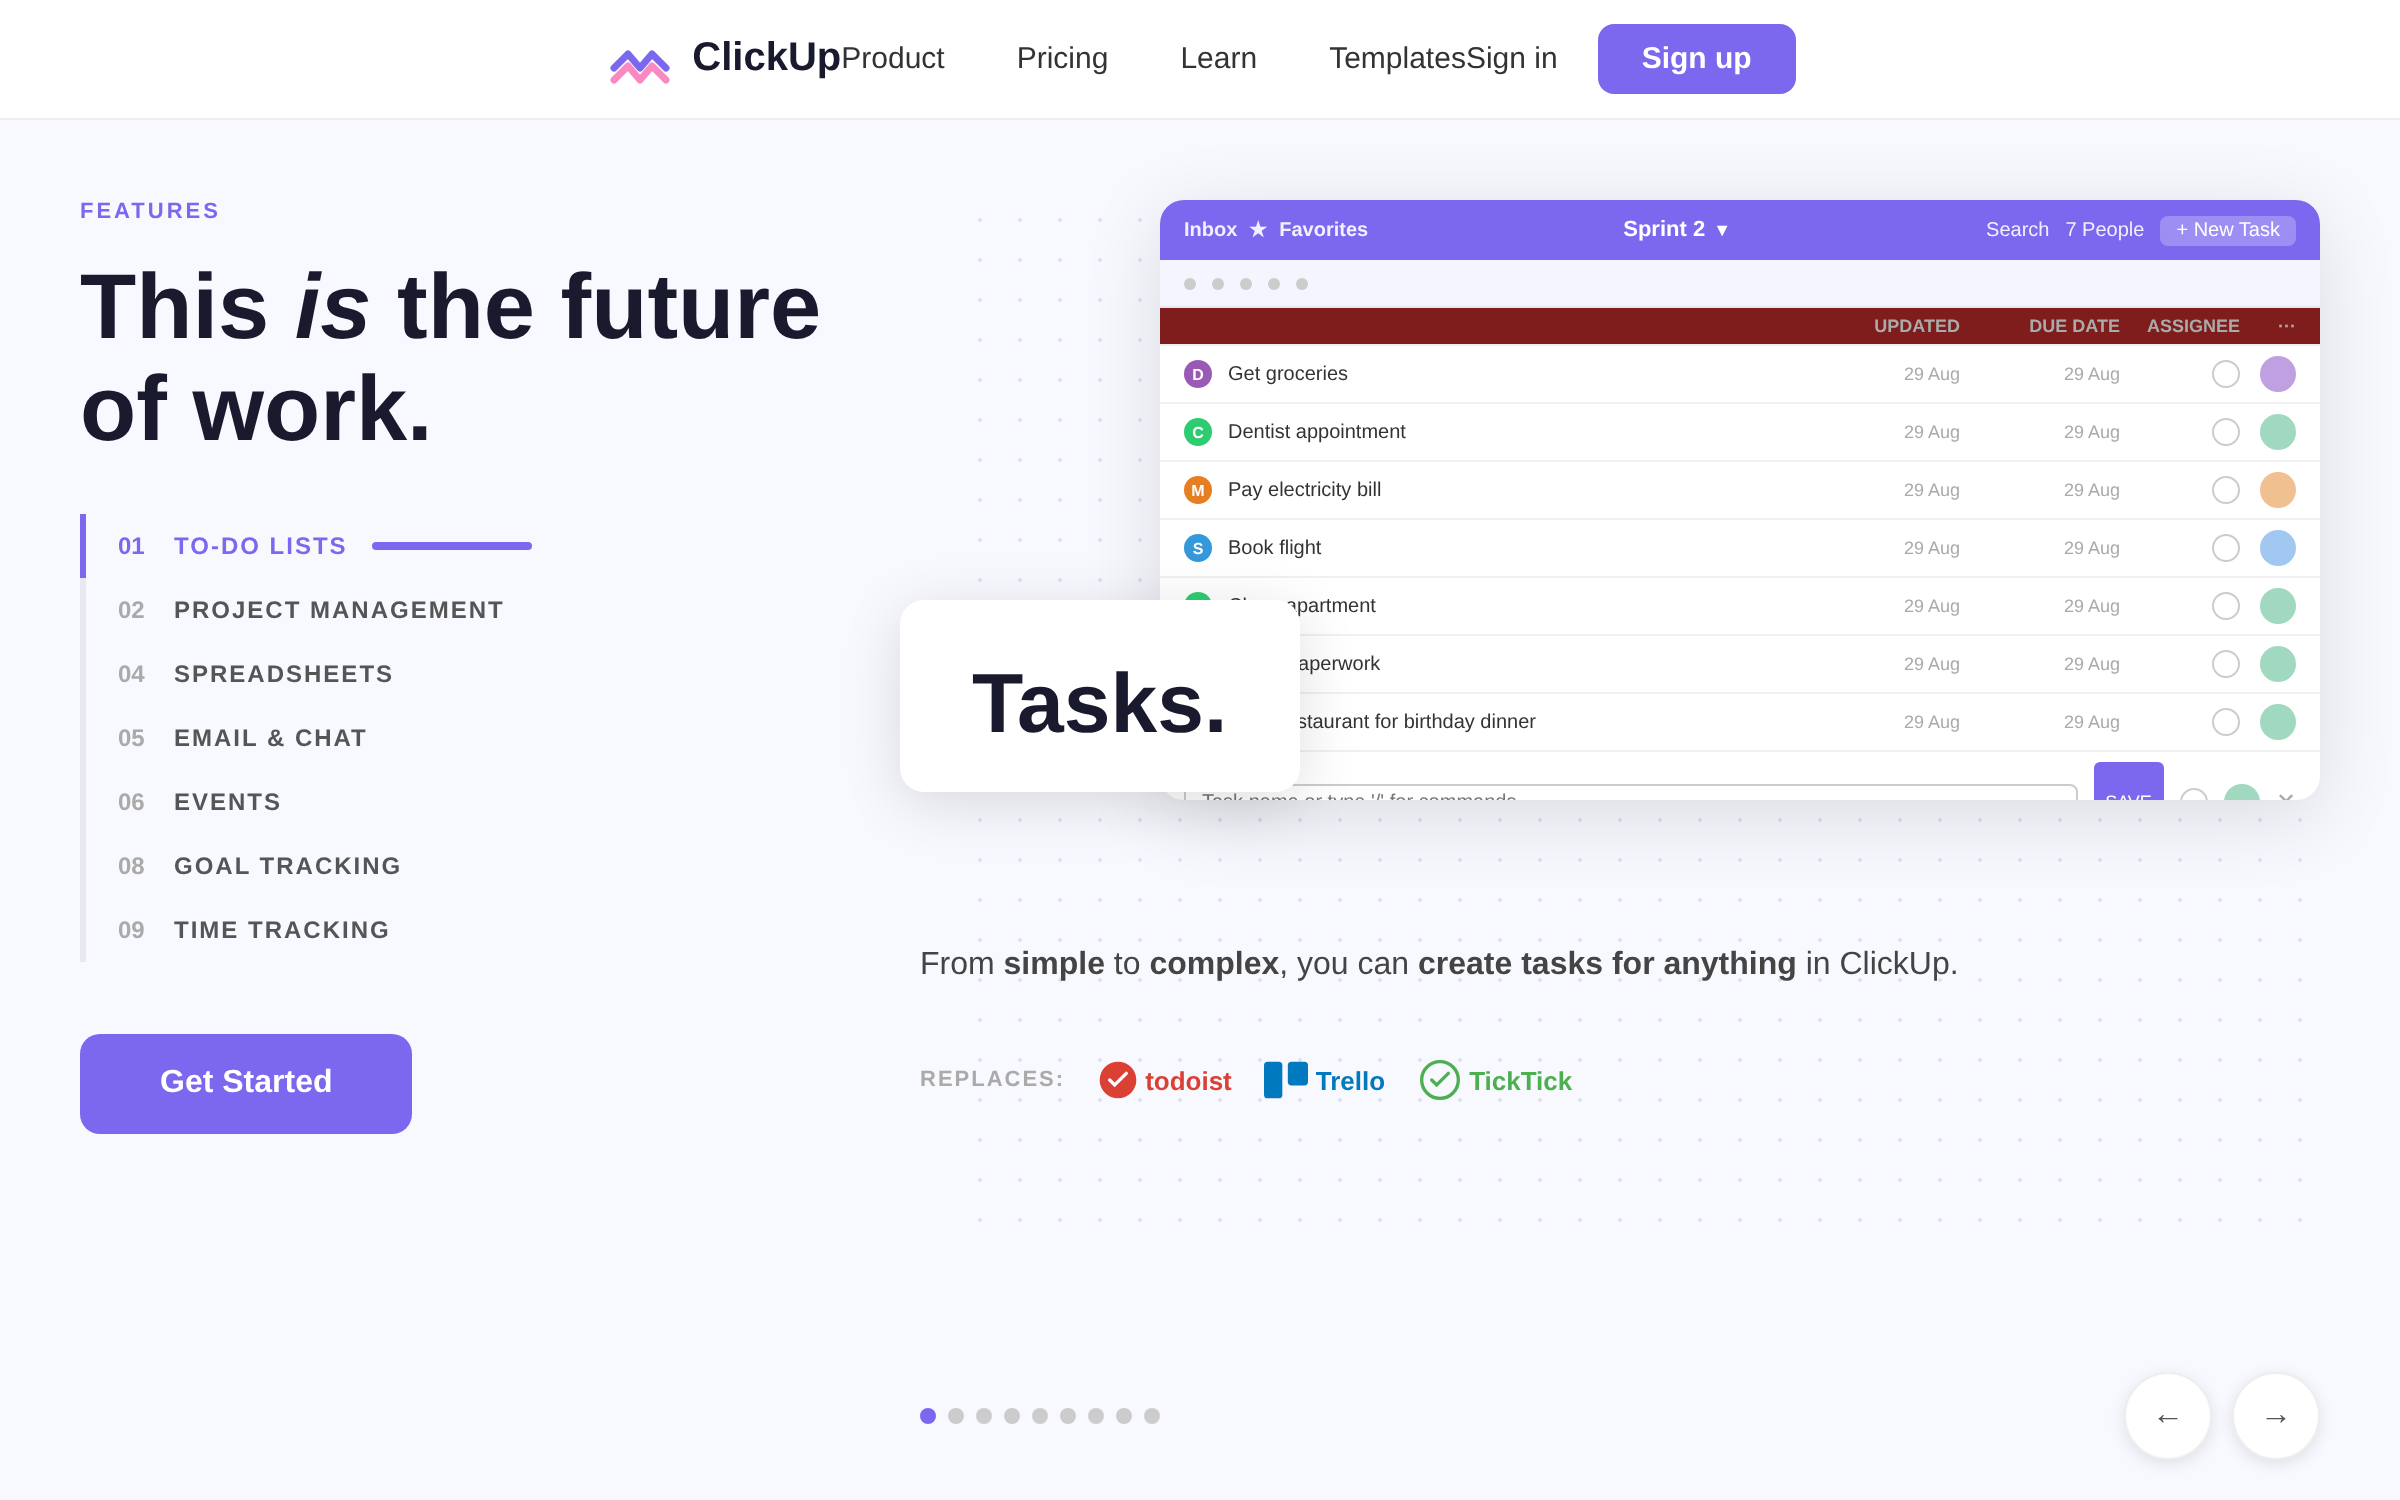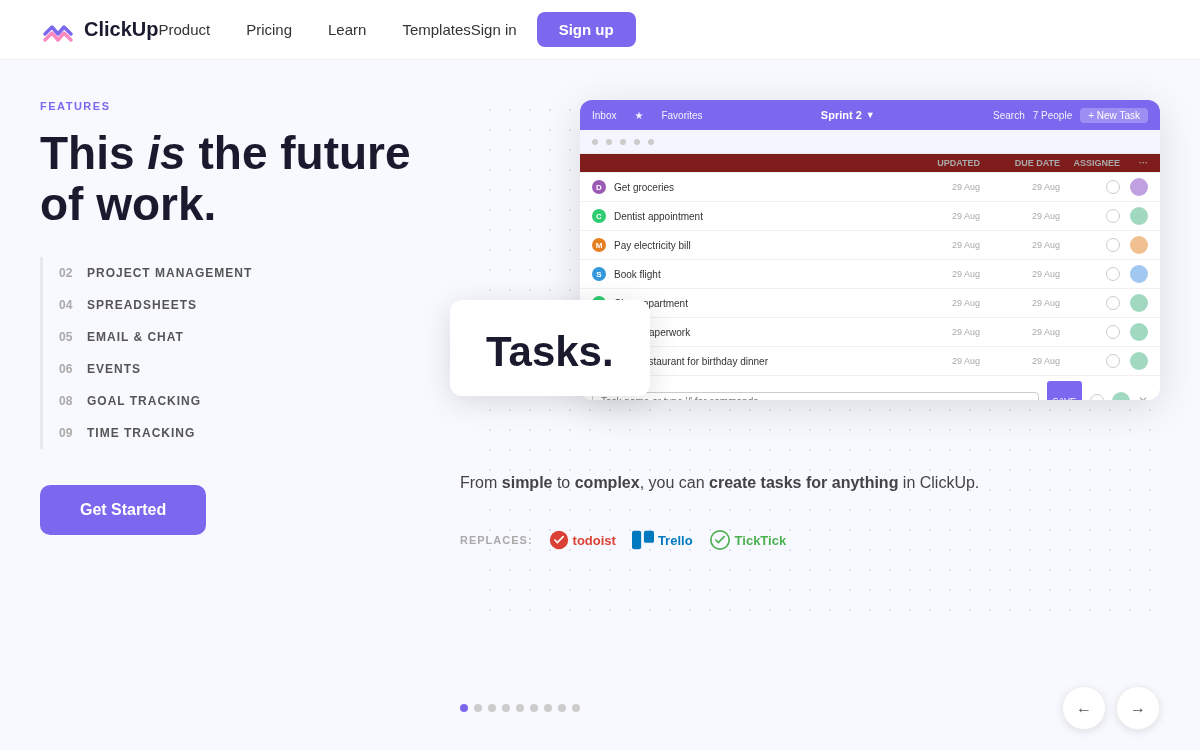--- a/index.html
+++ b/index.html
@@ -1,19 +1,19 @@
 <!DOCTYPE html>
 <html><head>
   <meta charset="utf-8">
   <style>
     * { margin: 0; padding: 0; box-sizing: border-box; }
     body { font-family: -apple-system, BlinkMacSystemFont, 'Segoe UI', sans-serif; background: #f8f9ff; width: 1200px; height: 750px; overflow: hidden; position: relative; }
 
     
-    nav { display: flex; align-items: center; justify-content: flex-start; padding: 0 40px; height: 60px; background: #fff; border-bottom: 1px solid #eee; position: relative; z-index: 10; }
+    nav { display: flex; align-items: center; justify-content: center; padding: 0 40px; height: 60px; background: #fff; border-bottom: 1px solid #eee; position: relative; z-index: 10; }
     .nav-logo { display: flex; align-items: center; gap: 8px; }
     .nav-logo svg { width: 36px; height: 36px; }
     .nav-logo-text { font-size: 20px; font-weight: 700; color: #1a1a2e; }
     .nav-links { display: flex; gap: 36px; }
     .nav-link { font-size: 15px; color: #333; text-decoration: none; font-weight: 500; cursor: pointer; }
     .nav-actions { display: flex; align-items: center; gap: 20px; }
     .sign-in-btn { font-size: 15px; color: #333; font-weight: 500; cursor: pointer; }
     .sign-up-btn { background: #7b68ee; color: #fff; border: none; border-radius: 8px; padding: 9px 22px; font-size: 15px; font-weight: 600; cursor: pointer; }
 
     
@@ -34,21 +34,21 @@
     .feature-name { font-size: 12px; font-weight: 700; letter-spacing: 1px; color: #555; text-transform: uppercase; margin-right: 12px; }
     .feature-bar { display: none; height: 4px; width: 80px; background: #7b68ee; border-radius: 2px; }
     .get-started-btn { background: #7b68ee; color: #fff; border: none; border-radius: 10px; padding: 16px 40px; font-size: 16px; font-weight: 600; cursor: pointer; margin-top: 8px; }
 
     
     .right-panel { flex: 1; position: relative; }
 
     
     .app-mockup { background: #fff; border-radius: 12px; box-shadow: 0 8px 40px rgba(0,0,0,0.12); overflow: hidden; width: 580px; height: 300px; position: absolute; top: 0; right: 0; }
     .app-topbar { background: #7b68ee; display: flex; align-items: center; padding: 0 12px; height: 30px; gap: 8px; }
-    .app-topbar-left { display: flex; gap: 18px; align-items: center; font-size: 10px; color: rgba(255,255,255,0.9); }
+    .app-topbar-left { display: flex; gap: 6px; align-items: center; font-size: 10px; color: rgba(255,255,255,0.9); font-weight: bold; }
     .app-topbar-center { flex: 1; text-align: center; font-size: 11px; color: #fff; font-weight: 600; display: flex; align-items: center; justify-content: center; gap: 4px; }
     .app-topbar-right { display: flex; gap: 8px; align-items: center; font-size: 10px; color: rgba(255,255,255,0.9); }
     .new-task-btn { background: rgba(255,255,255,0.25); border-radius: 4px; padding: 2px 8px; font-size: 10px; color: #fff; }
     .app-toolbar { background: #f5f5ff; display: flex; align-items: center; padding: 4px 12px; height: 24px; gap: 8px; border-bottom: 1px solid #e8e8f0; }
     .app-toolbar-dot { width: 6px; height: 6px; background: #ccc; border-radius: 50%; }
     .app-table-header { display: grid; grid-template-columns: 1fr 80px 80px 60px 28px; padding: 4px 12px; background: #7f1d1d; border-bottom: 1px solid #eee; }
     .app-table-header span { font-size: 9px; color: #aaa; font-weight: 600; text-align: right; }
     .app-table-header span:first-child { text-align: left; }
     .app-row { display: grid; grid-template-columns: 1fr 80px 80px 60px 28px; padding: 5px 12px; border-bottom: 1px solid #f0f0f0; align-items: center; }
     .app-row-circle { width: 14px; height: 14px; border-radius: 50%; display: flex; align-items: center; justify-content: center; color: #fff; font-size: 8px; font-weight: 700; margin-right: 8px; flex-shrink: 0; }
@@ -114,20 +114,25 @@
 
 <div class="main">
 
   <div class="left-panel">
     <div class="features-label">FEATURES</div>
     <h1 class="hero-title">
       <span>This </span><em>is</em><span> the future of work.</span>
     </h1>
 
     <ul class="feature-list">
+      <li class="feature-item active">
+        <span class="feature-num">01</span>
+        <span class="feature-name">TO-DO LISTS</span>
+        <span class="feature-bar"></span>
+      </li>
       <li class="feature-item">
         <span class="feature-num">02</span>
         <span class="feature-name">PROJECT MANAGEMENT</span>
       </li>
       <li class="feature-item">
         <span class="feature-num">04</span>
         <span class="feature-name">SPREADSHEETS</span>
       </li>
       <li class="feature-item">
         <span class="feature-num">05</span>

